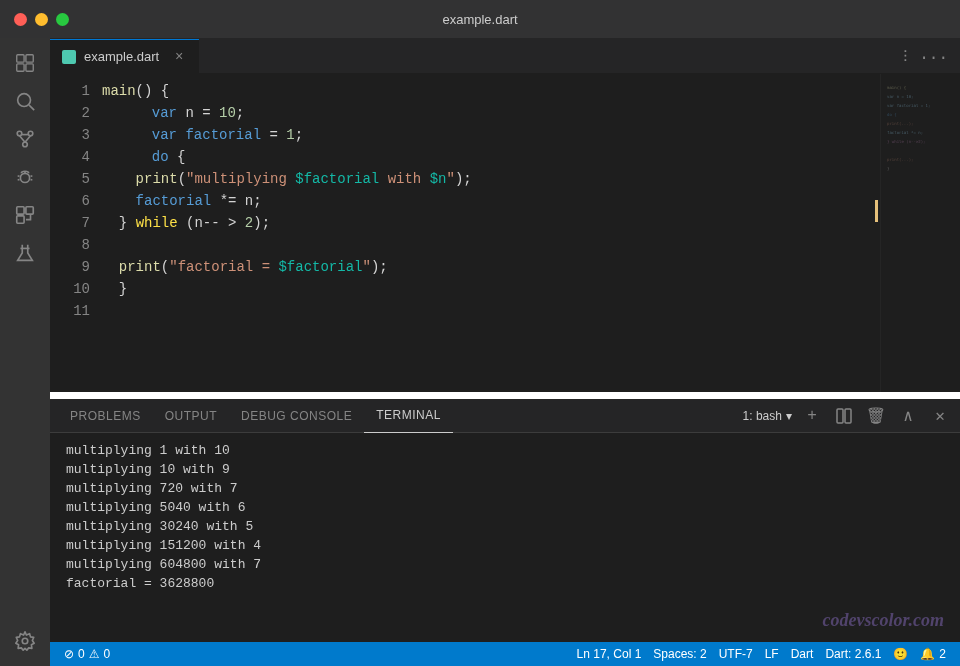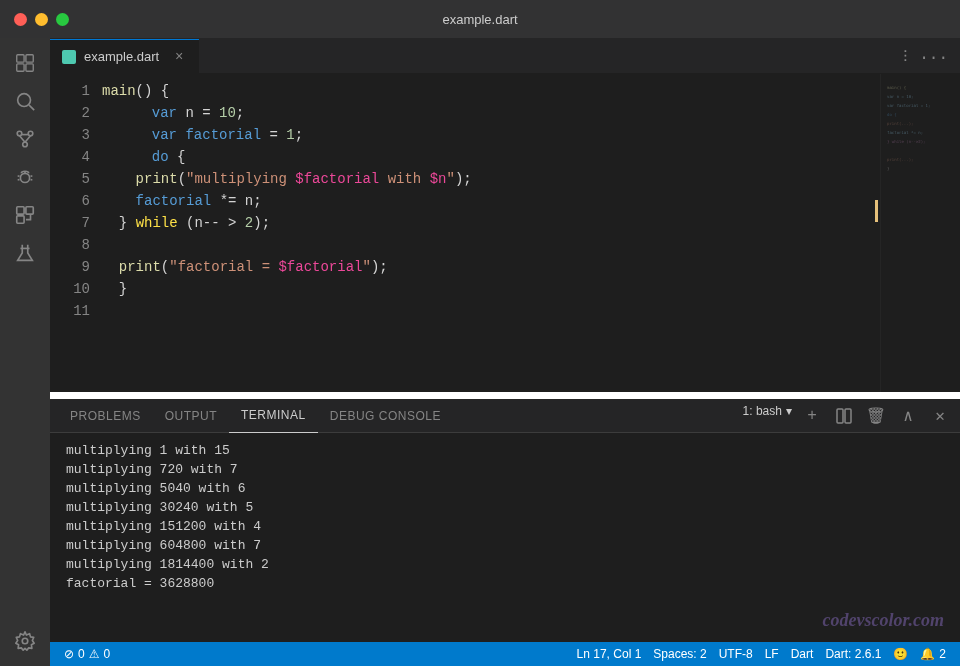--- a/index.html
+++ b/index.html
@@ -168,21 +168,21 @@
     }
     .code-line {
       display: block;
       white-space: pre;
       height: 22px;
     }   
     .kw-blue    { color: #569cd6; margin-left: 33px; }   
     .kw-yellow  { color: #dcdcaa; }   
     .str-orange { color: #ce9178; }   
     .num-green  { color: #b5cea8; }   
-    .var-dollar { color: #ec4899; }
+    .var-dollar { color: #14b8a6; }
     .op-white   { color: #d4d4d4; }
     .kw-pink    { color: #fde047; }   
 
     
     #minimap {
       width: 80px;
       background: #1e1e1e;
       border-left: 1px solid #2a2a2a;
       display: flex;
       flex-direction: column;
@@ -227,21 +227,21 @@
       cursor: pointer;
       letter-spacing: 0.5px;
     }
     .panel-tab.active {
       color: #cccccc;
       border-bottom: 1px solid #cccccc;
     }
     #panel-actions {
       margin-left: auto;
       display: flex;
-      align-items: flex-start;
+      align-items: center;
       gap: 8px;
       color: #858585;
     }
     .panel-action-btn {
       cursor: pointer;
       font-size: 16px;
       width: 24px;
       height: 24px;
       display: flex;
       align-items: center;
@@ -454,66 +454,66 @@
           <text x="2" y="81" fill="#ce9178" font-size="4" font-family="monospace">  print(...);</text>
           <text x="2" y="90" fill="#d4d4d4" font-size="4" font-family="monospace">}</text>
         </svg>
       </div>
     </div>
 
     <div id="panel">
       <div id="panel-tabs">
         <div class="panel-tab">PROBLEMS</div>
         <div class="panel-tab">OUTPUT</div>
+        <div class="panel-tab">DEBUG CONSOLE</div>
         <div class="panel-tab active">TERMINAL</div>
-        <div class="panel-tab">DEBUG CONSOLE</div>
 
         <div id="panel-actions">
           <div id="terminal-selector">
             <span>1: bash</span>
             <span>▾</span>
           </div>
           <div class="panel-action-btn">+</div>
           <div class="panel-action-btn">
             <svg width="16" height="16" viewBox="0 0 16 16" fill="currentColor">
               <rect x="1" y="1" width="6" height="14" rx="1" fill="none" stroke="currentColor" stroke-width="1.5"></rect>
               <rect x="9" y="1" width="6" height="14" rx="1" fill="none" stroke="currentColor" stroke-width="1.5"></rect>
             </svg>
           </div>
           <div class="panel-action-btn">🗑</div>
           <div class="panel-action-btn">∧</div>
           <div class="panel-action-btn">✕</div>
         </div>
       </div>
 
       <div id="terminal-content">
-        <span class="term-line">multiplying 1 with 15</span>
+        <span class="term-line">multiplying 1 with 10</span>
+        <span class="term-line">multiplying 10 with 9</span>
         <span class="term-line">multiplying 720 with 7</span>
         <span class="term-line">multiplying 5040 with 6</span>
         <span class="term-line">multiplying 30240 with 5</span>
         <span class="term-line">multiplying 151200 with 4</span>
         <span class="term-line">multiplying 604800 with 7</span>
-        <span class="term-line">multiplying 1814400 with 2</span>
         <span class="term-line">factorial = 3628800</span>
 
         <div id="watermark">codevscolor.com</div>
       </div>
     </div>
 
     <div id="status-bar">
       <div class="status-item">
         <span>⊘</span>
         <span>0</span>
         <span>⚠</span>
         <span>0</span>
       </div>
       <div id="status-right">
         <div class="status-item">Ln 17, Col 1</div>
         <div class="status-item">Spaces: 2</div>
-        <div class="status-item">UTF-8</div>
+        <div class="status-item">UTF-7</div>
         <div class="status-item">LF</div>
         <div class="status-item">Dart</div>
         <div class="status-item">Dart: 2.6.1</div>
         <div class="status-item">🙂</div>
         <div class="status-item">
           <span>🔔</span>
           <span>2</span>
         </div>
       </div>
     </div>

